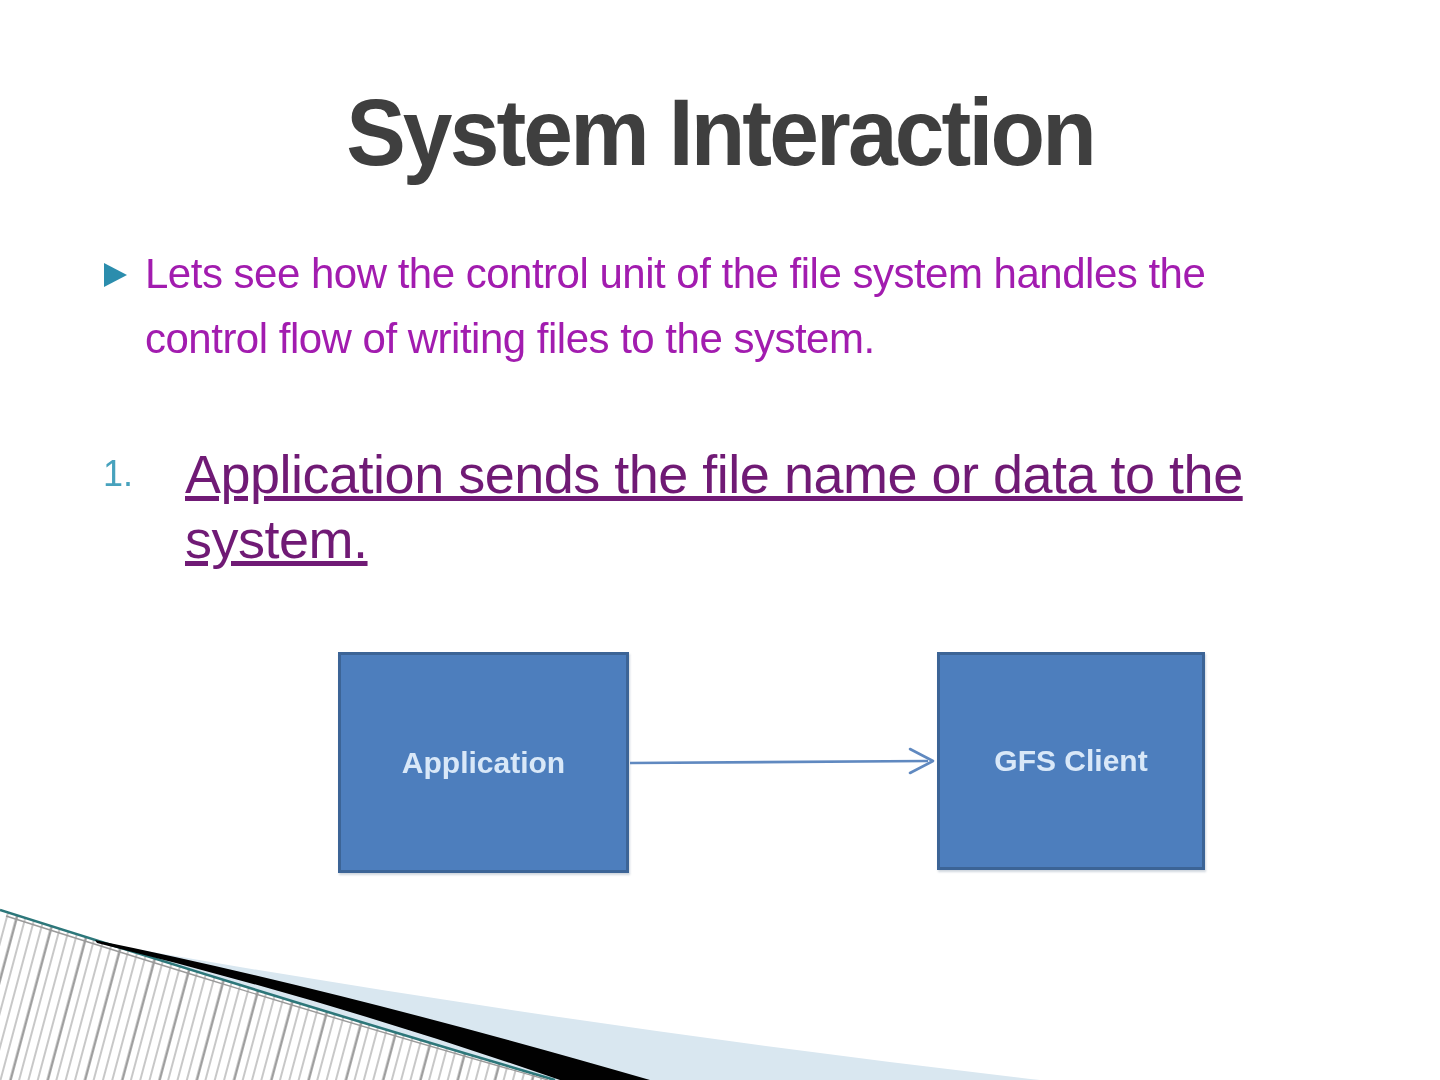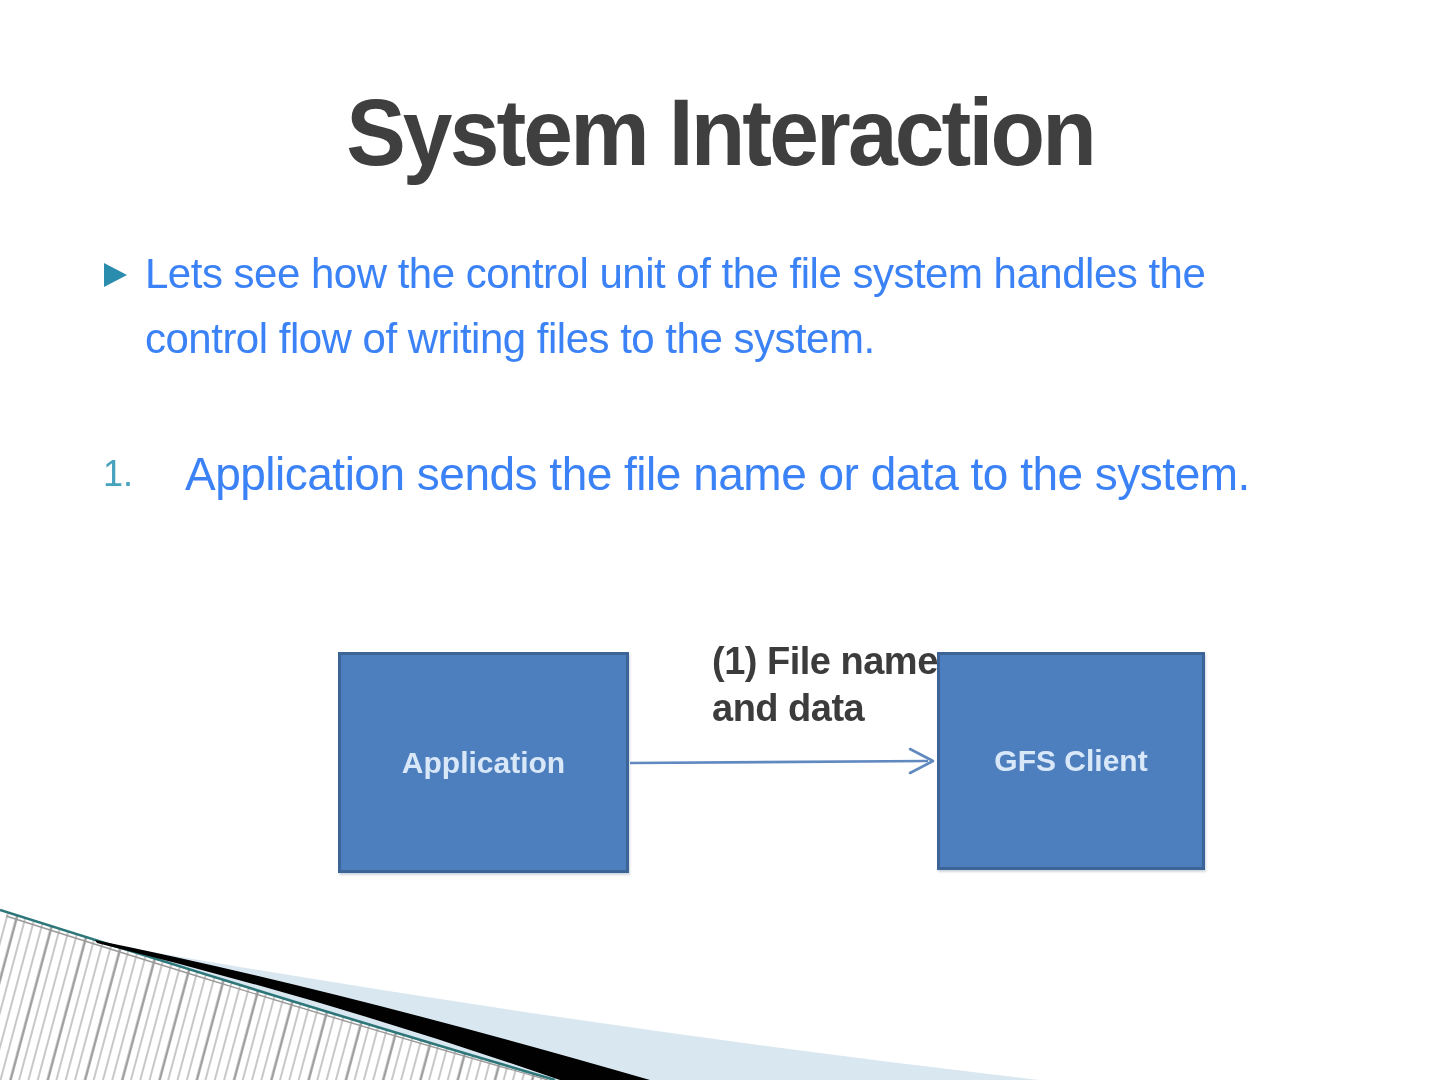--- a/index.html
+++ b/index.html
@@ -49,41 +49,42 @@
     border-bottom: 12px solid transparent;
   }
   .bullet-text {
     position: absolute;
     left: 145px;
     top: 241px;
     width: 1155px;
     font-size: 42px;
     line-height: 65px;
     letter-spacing: -0.5px;
-    color: #3b82f6;
+    color: #a21caf;
   }
 
   
   .item-number {
     position: absolute;
     left: 103px;
     top: 456px;
     font-size: 36px;
     line-height: 1;
     color: #47a2bd;
   }
   .item-text {
     position: absolute;
     left: 185px;
     top: 442px;
     width: 1095px;
-    font-size: 46px;
+    font-size: 54px;
     line-height: 65px;
     letter-spacing: -0.5px;
-    color: #3b82f6;
+    color: #701a75;
+    text-decoration: underline;
   }
 
   
   .diagram-box {
     position: absolute;
     background: #4d7ebd;
     border: 3px solid #3c6496;
     box-sizing: border-box;
     display: flex;
     align-items: center;
@@ -152,24 +153,20 @@
   </div>
   <div class="diagram-box box-application">
     <span>Application</span>
   </div>
 
   <svg class="arrow-svg" viewBox="0 0 1440 1080" xmlns="http://www.w3.org/2000/svg" aria-hidden="true">
     <line x1="630" y1="763" x2="928" y2="761" stroke="#6089c0" stroke-width="2.6"></line>
     <path d="M910,749 L933,761 L910,773" fill="none" stroke="#6089c0" stroke-width="2.6" stroke-linecap="round" stroke-linejoin="round"></path>
   </svg>
 
-  <div class="arrow-label">
-    <div>(1) File name</div>
-    <div>and data</div>
-  </div>
 
   <svg class="footer-svg" viewBox="0 0 1440 1080" xmlns="http://www.w3.org/2000/svg" aria-hidden="true">
     <defs>
       <pattern id="hatch" width="9" height="9" patternUnits="userSpaceOnUse" patternTransform="rotate(15)">
         <rect x="0" y="0" width="9" height="9" fill="#ffffff"></rect>
         <line x1="1" y1="0" x2="1" y2="9" stroke="#9b9b9b" stroke-width="1.1"></line>
       </pattern>
       <pattern id="hatch2" width="36" height="36" patternUnits="userSpaceOnUse" patternTransform="rotate(15)">
         <rect x="0" y="0" width="36" height="36" fill="none"></rect>
         <line x1="2" y1="0" x2="2" y2="36" stroke="#7d7d7d" stroke-width="1.3"></line>

